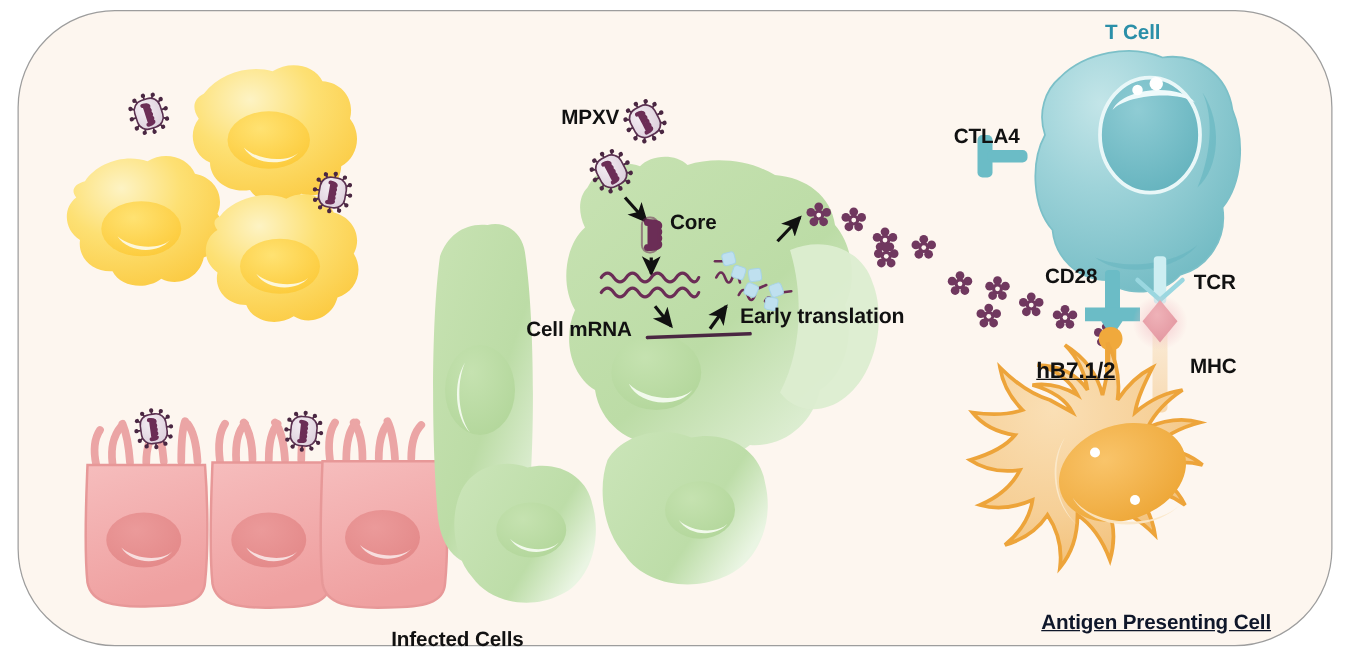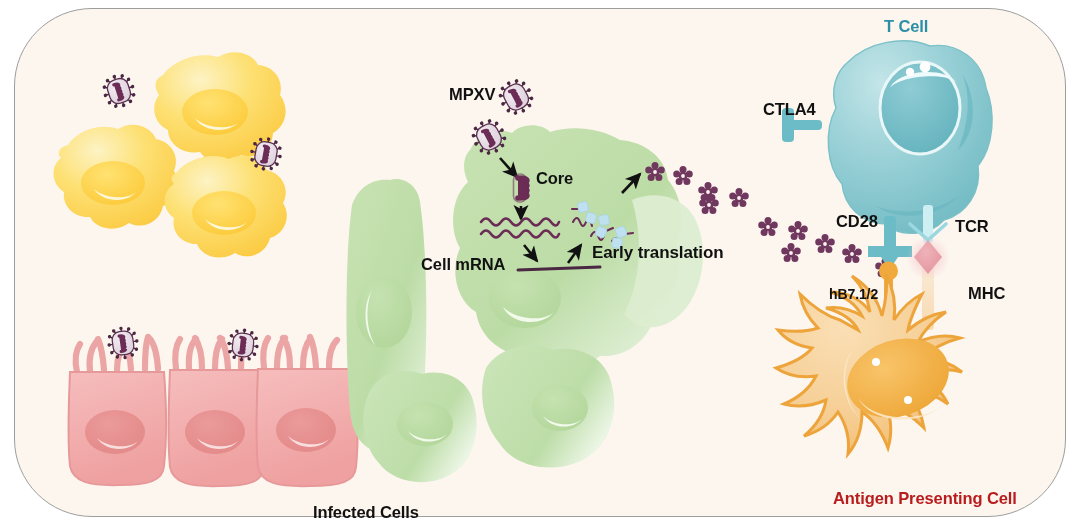--- a/index.html
+++ b/index.html
@@ -31,21 +31,21 @@
   .lbl {
     position: absolute;
     font-family: "Liberation Sans", sans-serif;
     font-weight: bold;
     white-space: nowrap;
     color: #0f0f0f;
     letter-spacing: -0.1px;
   }
   .lbl-dark { color: #111111; }
   .lbl-teal { color: #2b8fa8; }
-  .lbl-orange { color: #b91c1c; }
+  .lbl-orange { color: #0f172a; text-decoration: underline; }
 </style>
 </head>
 <body>
 
 <div id="figure">
 
   <div id="panel-frame"></div>
 
   <svg class="layer" viewBox="0 0 1080 525">
     <defs>
@@ -451,22 +451,22 @@
 
 
   <div class="lbl lbl-dark" style="left:313px; top:503px; font-size:16.5px;">Infected Cells</div>
 
   <div class="lbl lbl-dark" style="left:763px; top:100px; font-size:16.5px;">CTLA4</div>
 
   <div class="lbl lbl-dark" style="left:836px; top:212px; font-size:16.5px;">CD28</div>
 
   <div class="lbl lbl-dark" style="left:955px; top:217px; font-size:16.5px;">TCR</div>
 
-  <div class="lbl lbl-dark" style="left:952px; top:284px; font-size:16.5px;margin-left:16px;">MHC</div>
-
-  <div class="lbl lbl-dark" style="left:829px; top:286px; font-size:14px;">hB7.1/2</div>
+  <div class="lbl lbl-dark" style="left:952px; top:284px; font-size:16.5px;">MHC</div>
+
+  <div class="lbl lbl-dark" style="left:829px; top:286px; font-size:18px;text-decoration:underline;">hB7.1/2</div>
 
   <div class="lbl lbl-teal" style="left:884px; top:17px; font-size:16.5px;text-align:right;">T Cell</div>
 
 
   <div class="lbl lbl-orange" style="left:833px; top:489px; font-size:16.5px;">Antigen Presenting Cell</div>
 
 </div>
 
 </body></html>

